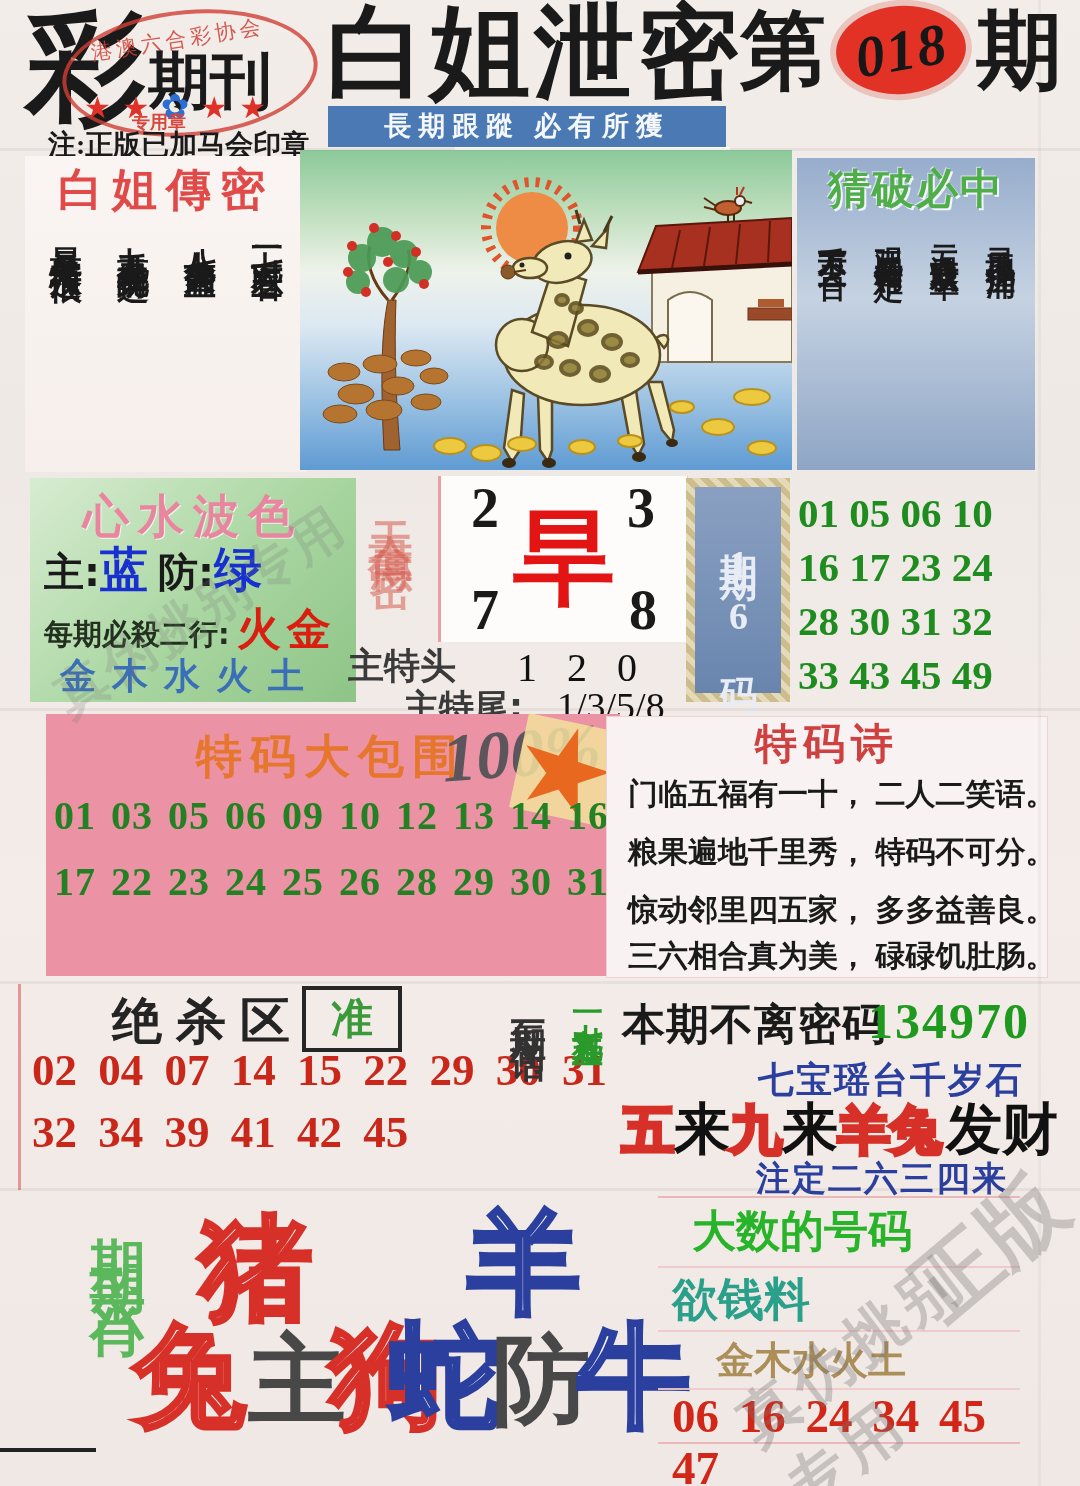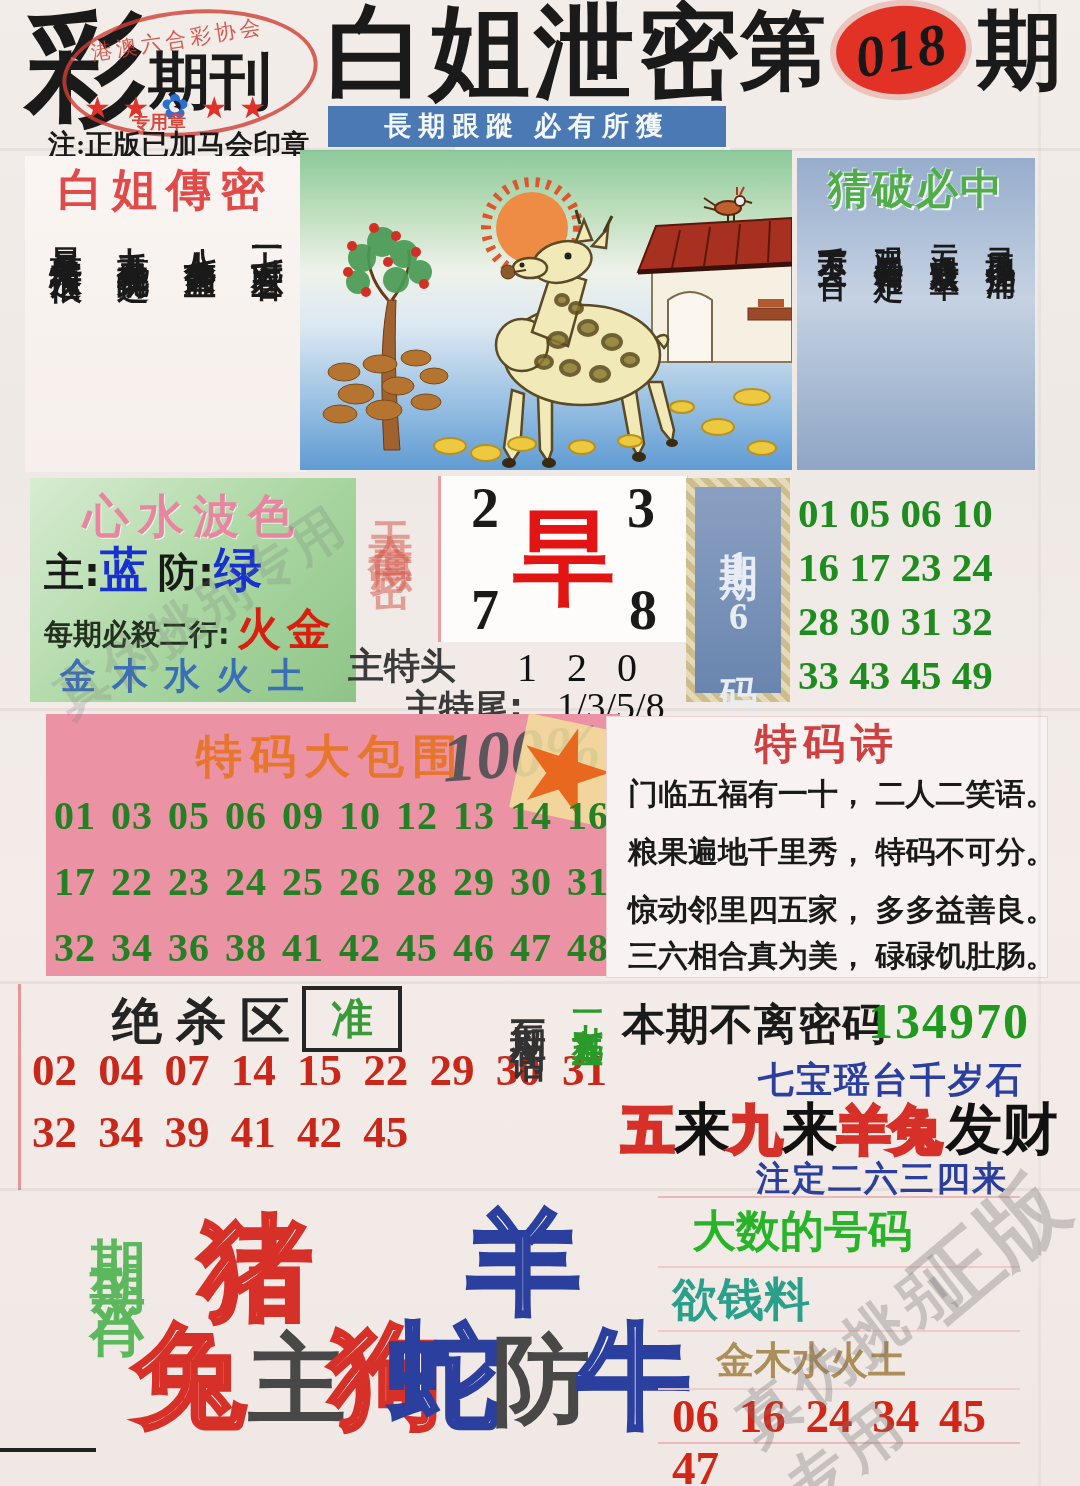--- a/index.html
+++ b/index.html
@@ -323,21 +323,20 @@
     <div>33 43 45 49</div>
   </div>
 
   <div class="abs" id="baowei">
     <div id="baowei-title">特码大包围</div>
     <div id="baowei-percent">100%</div>
     <div id="seal-square"></div>
     <div id="seal-star"></div>
     <div class="bw-row" id="bw0">01 03 05 06 09 10 12 13 14 16</div>
     <div class="bw-row" id="bw1">17 22 23 24 25 26 28 29 30 31</div>
-    <div class="bw-row" id="bw2">32 34 36 38 41 42 45 46 47 48</div>
   </div>
 
   <div class="abs" id="poem">
     <div id="poem-title">特码诗</div>
     <div class="poem-line" id="pl0">门临五福有一十， 二人二笑语。</div>
     <div class="poem-line" id="pl1">粮果遍地千里秀， 特码不可分。</div>
     <div class="poem-line" id="pl2">惊动邻里四五家， 多多益善良。</div>
     <div class="poem-line" id="pl3">三六相合真为美， 碌碌饥肚肠。</div>
   </div>
 

